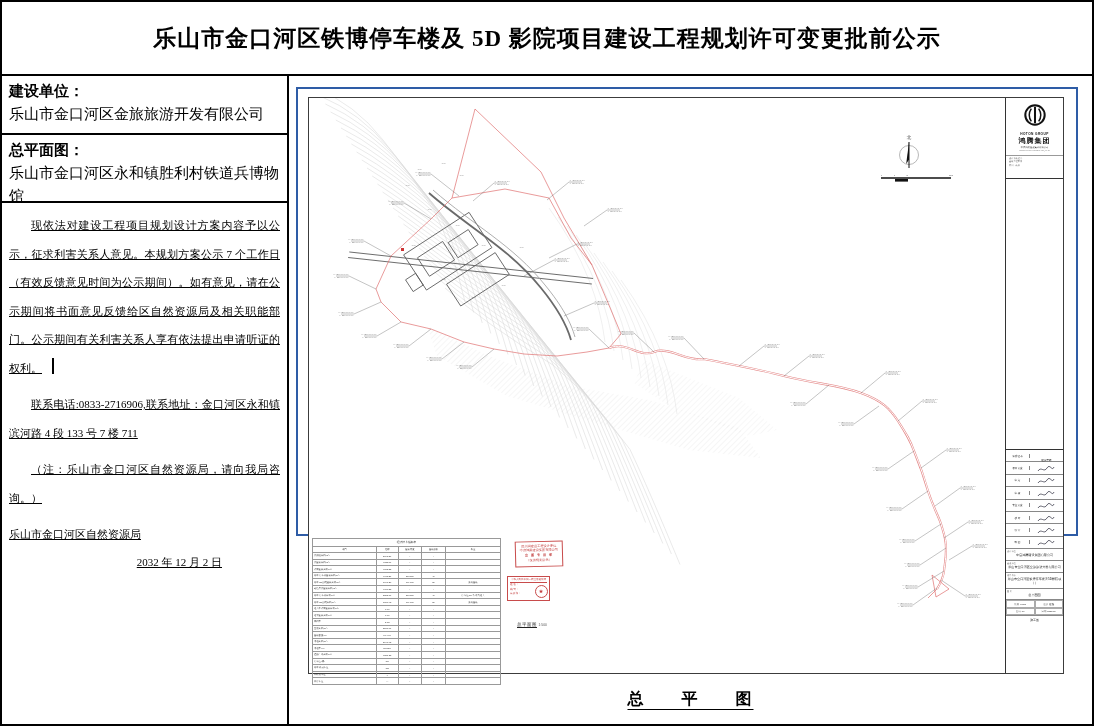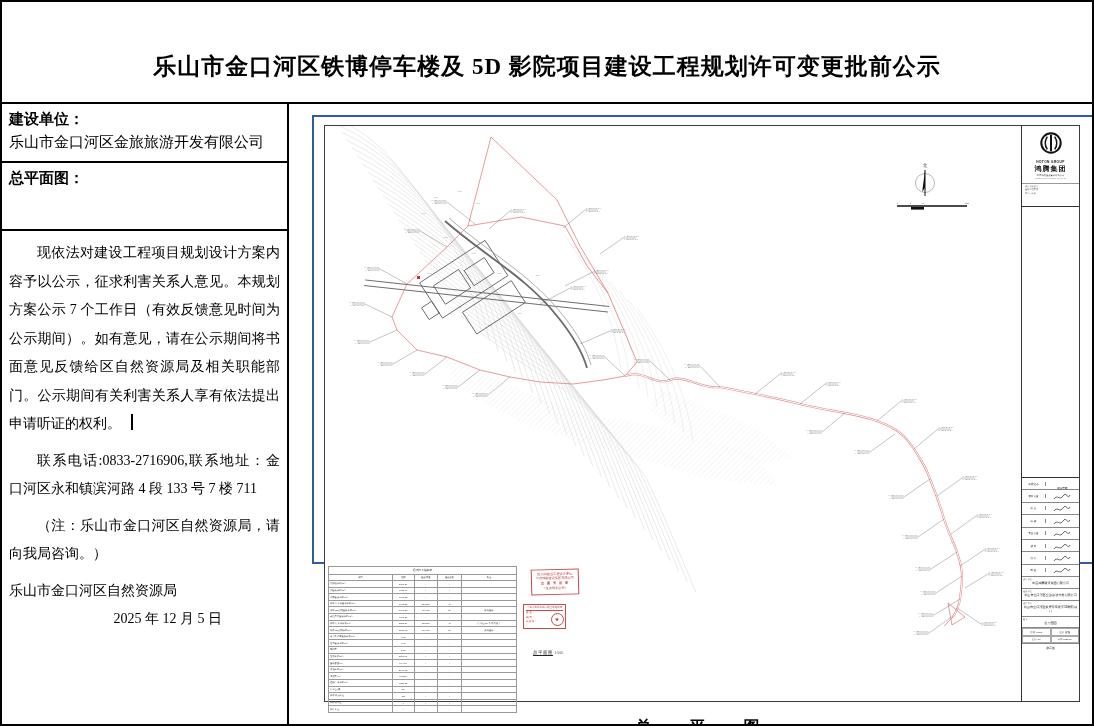--- a/index.html
+++ b/index.html
@@ -1,25 +1,25 @@
 <!DOCTYPE html>
 <html lang="zh"><head>
 <meta charset="utf-8">
 <style>
   html,body{margin:0;padding:0;background:#fff;}
   body{font-family:"Liberation Serif","DejaVu Serif",serif;color:#000;}
   .page{position:relative;width:1094px;height:726px;border:2px solid #000;box-sizing:border-box;background:#fff;overflow:hidden;}
-  .titlebar{height:72px;border-bottom:2px solid #000;display:flex;align-items:center;justify-content:center;margin-top:28px;}
+  .titlebar{height:72px;border-bottom:2px solid #000;display:flex;align-items:center;justify-content:center;}
   .titlebar h1{font-size:23px;font-weight:bold;margin:0;letter-spacing:1px;}
-  .content{display:flex;height:648px;gap:16px;}
+  .content{display:flex;height:648px;}
   .leftcol{width:287px;border-right:2px solid #000;box-sizing:border-box;flex:none;}
   .sec{border-bottom:2px solid #000;box-sizing:border-box;padding:4px 7px 0 7px;font-size:15px;line-height:23px;}
   .sec .lab{font-weight:bold;}
   .sec1{height:59px}.sec2{height:69px}.sec3{height:68px}
-  .bodyblock{padding:8px 7px 0 7px;font-size:14px;}
+  .bodyblock{padding:8px 7px 0 7px;font-size:11px;text-decoration:underline;}
   .para{margin:0 0 8px 0;line-height:28.5px;text-align:justify;text-indent:2em;}
   .caret{display:inline-block;width:2px;height:16px;background:#000;margin-left:10px;vertical-align:-2px;}
   .agency{line-height:28px;text-align:left;padding-right:26px;margin-top:2px;}
   .datel{line-height:28px;text-align:right;padding-right:58px;}
   .rightcol{flex:1;position:relative;}
   .imgframe{position:absolute;left:7px;top:11px;width:782px;height:449px;border:2px solid #2e5ca6;box-sizing:border-box;background:#fff;}
   .sheet{position:absolute;left:10px;top:8px;width:754px;height:575px;border:1.5px solid #3c3c3c;background:#fff;}
   .plansvg{position:absolute;left:0;top:0;width:754px;height:575px;}
   .tstrip{position:absolute;right:0;top:0;bottom:0;width:57px;border-left:1.2px solid #333;background:#fff;}
   .logobox{height:81px;border-bottom:1.2px solid #333;text-align:center;padding-top:5px;box-sizing:border-box;overflow:hidden;}
@@ -66,27 +66,28 @@
 
   <div class="content">
 
     <aside class="leftcol">
       <div class="sec sec1">
         <div class="lab">建设单位：</div>
         <div>乐山市金口河区金旅旅游开发有限公司</div>
       </div>
       <div class="sec sec3">
         <div class="lab">总平面图：</div>
+        <div>乐山市金口河区永和镇胜利村铁道兵博物馆</div>
       </div>
       <div class="bodyblock">
         <p class="para"><span>现依法对建设工程项目规划设计方案内容予以公示，征求利害关系人意见。本规划方案公示 7 个工作日（有效反馈意见时间为公示期间）。如有意见，请在公示期间将书面意见反馈给区自然资源局及相关职能部门。公示期间有关利害关系人享有依法提出申请听证的权利。</span><span class="caret"></span></p>
         <p class="para">联系电话:0833-2716906,联系地址：金口河区永和镇滨河路 4 段 133 号 7 楼 711</p>
         <p class="para">（注：乐山市金口河区自然资源局，请向我局咨询。）</p>
         <div class="agency">乐山市金口河区自然资源局</div>
-        <div class="datel">2025 年  12 月 5 日</div>
+        <div class="datel">2032 年  12 月 2 日</div>
       </div>
     </aside>
 
     <section class="rightcol">
       <div class="imgframe">
         <div class="sheet">
 
           <svg class="plansvg" viewBox="0 0 754 575">
             <defs>
               <pattern id="hatch" width="4" height="4" patternUnits="userSpaceOnUse" patternTransform="rotate(45)">

